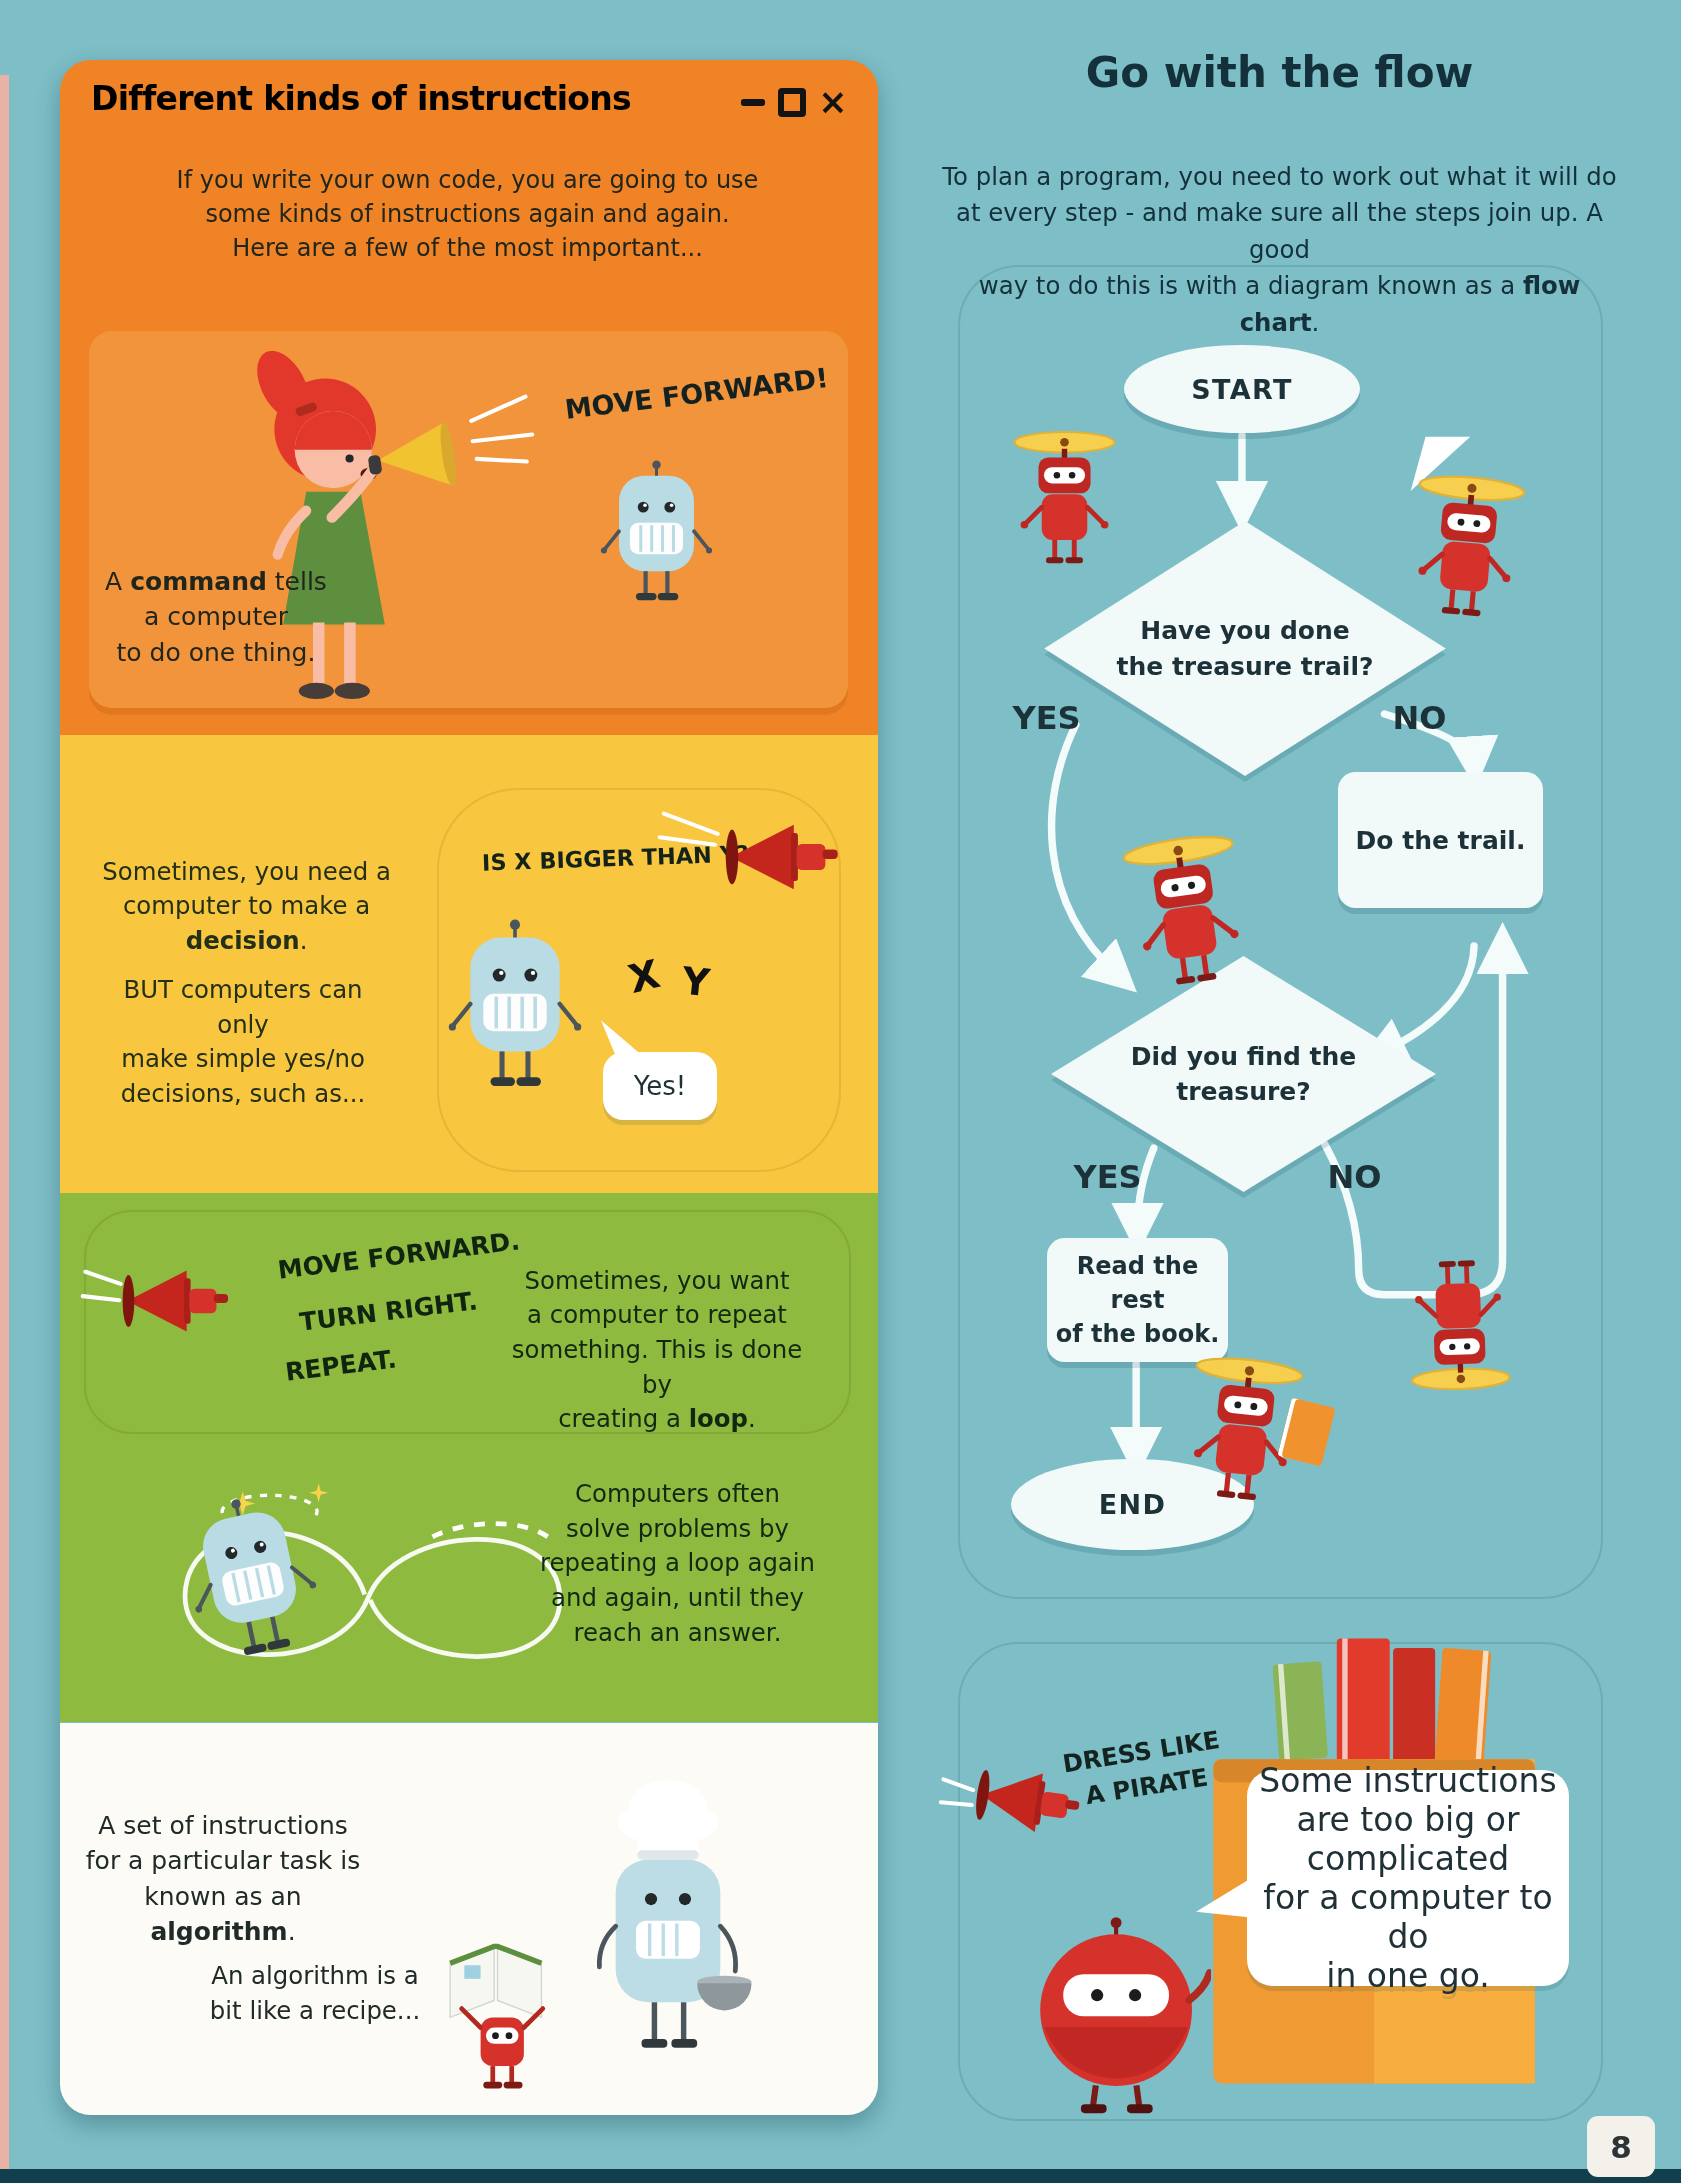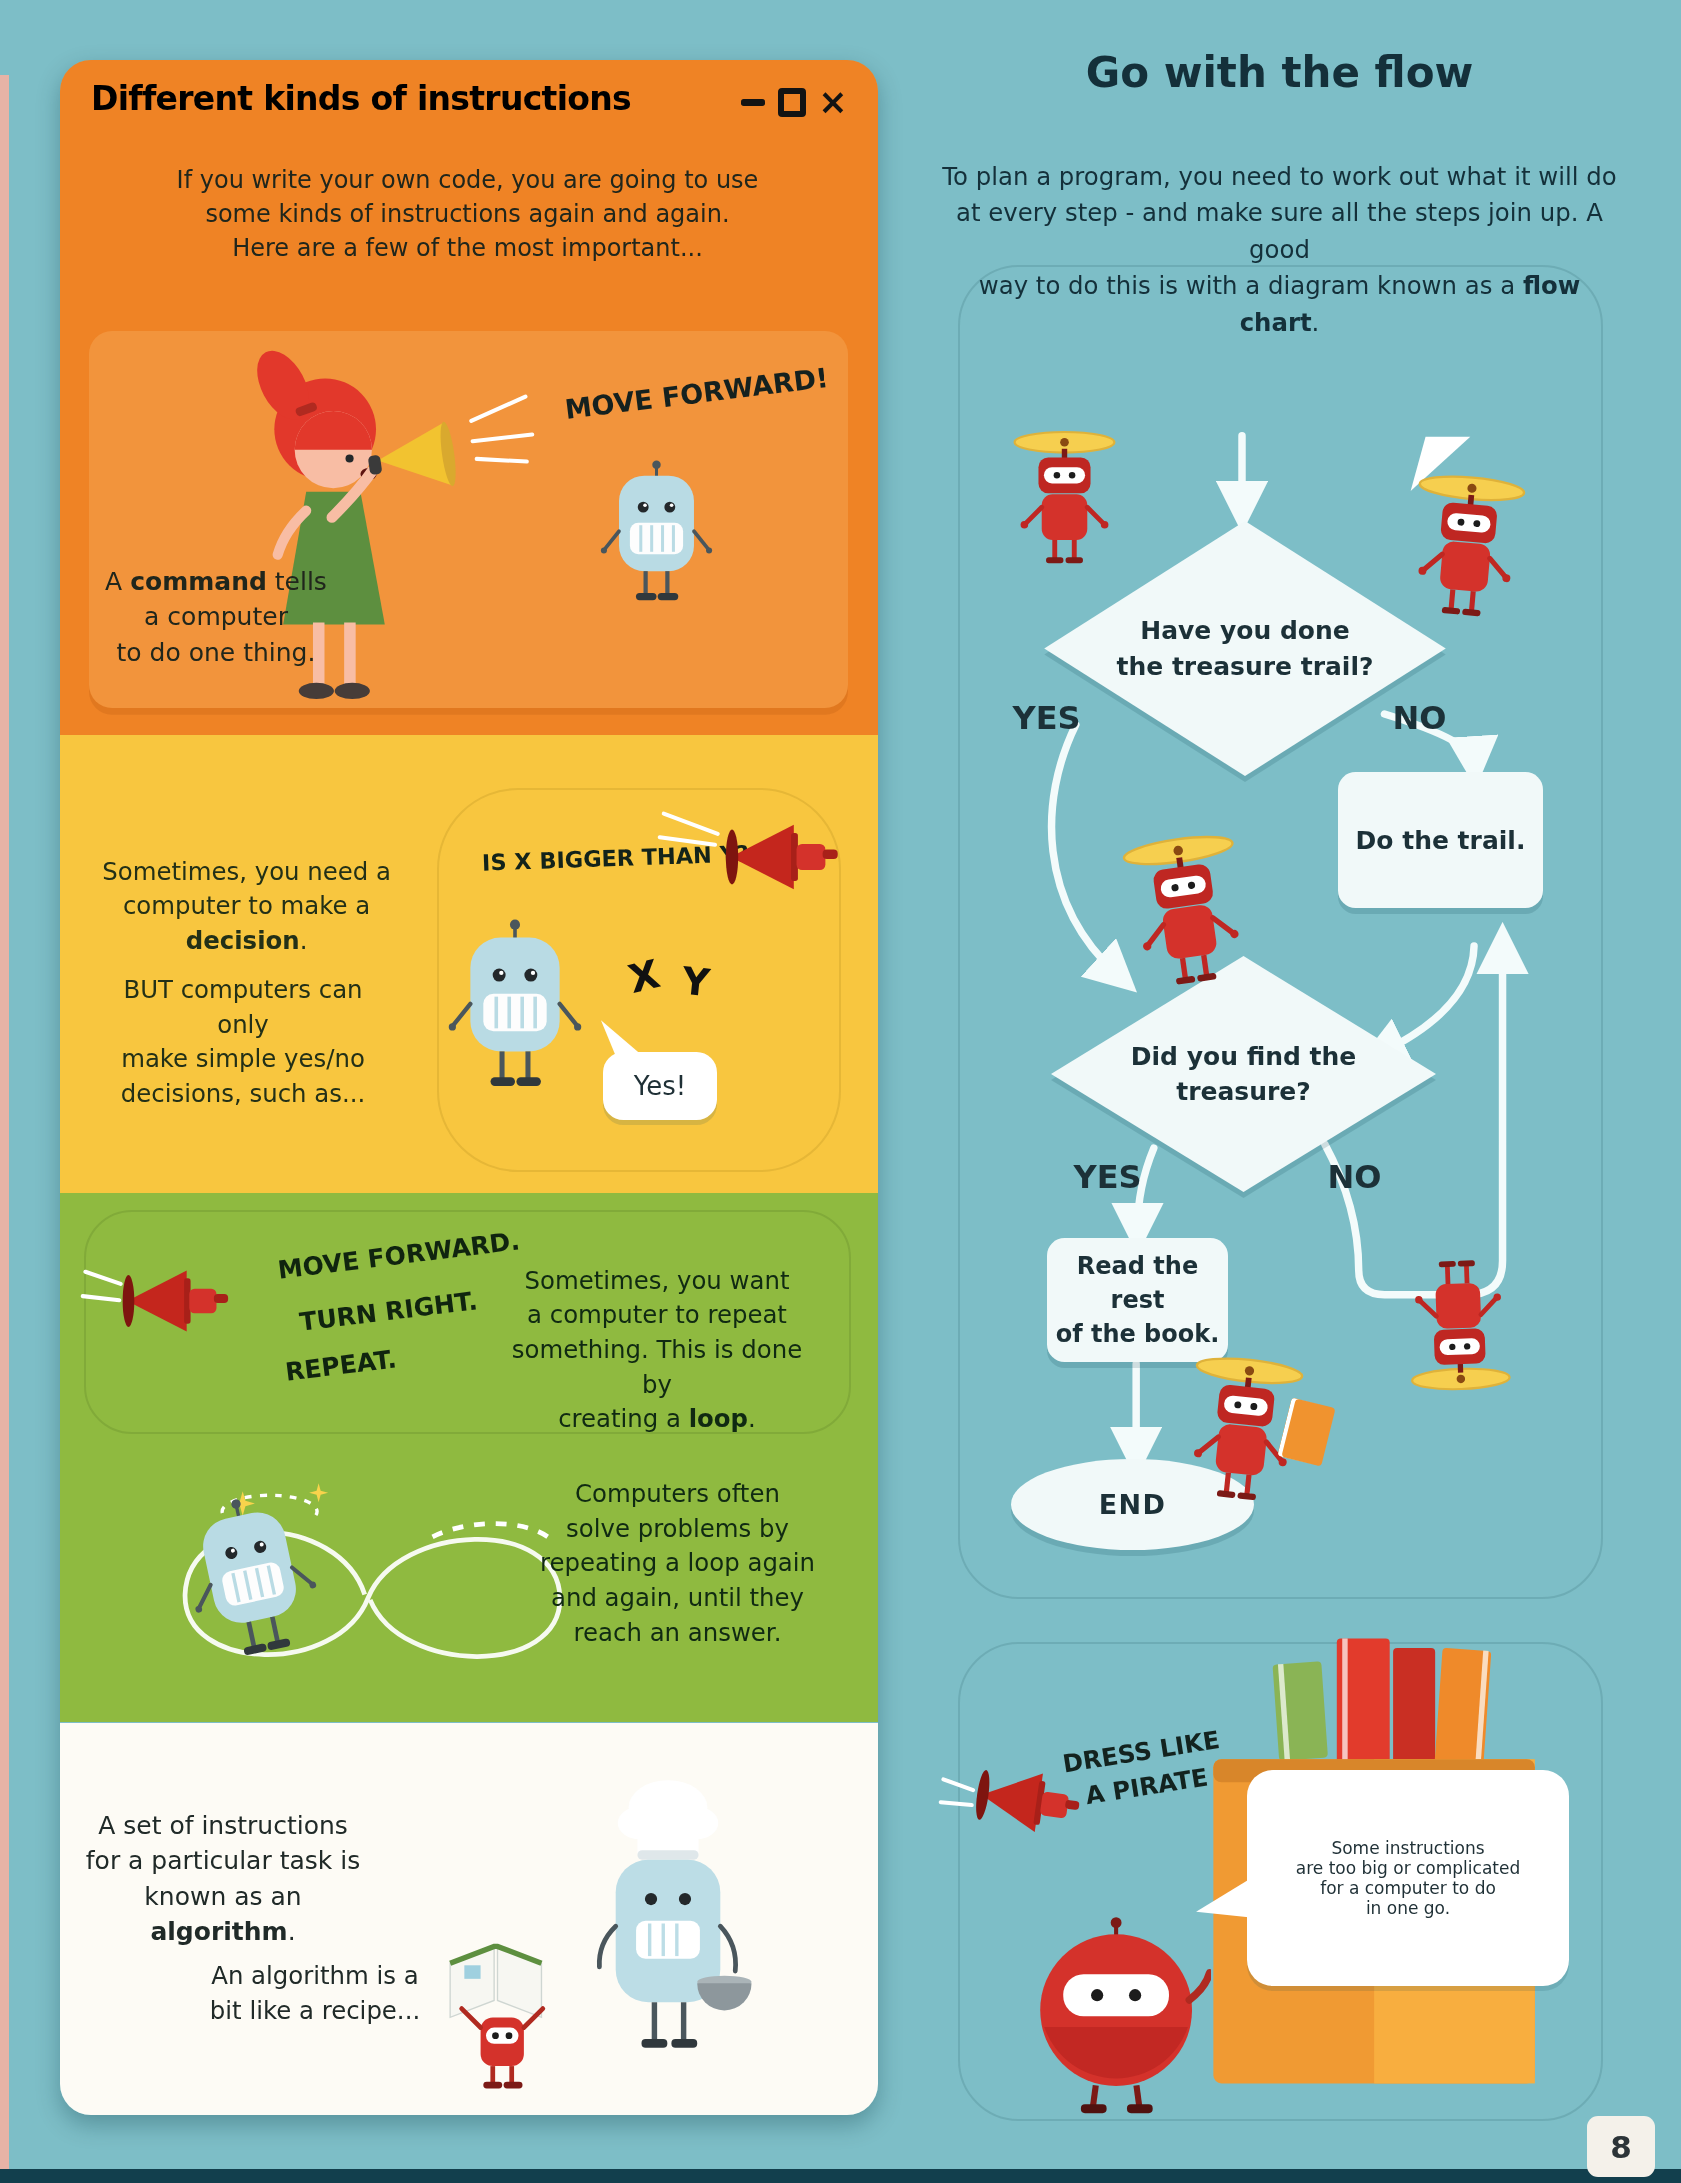--- a/index.html
+++ b/index.html
@@ -281,20 +281,21 @@
     <path class="arrow" marker-end="url(#ah)" d="M772,1014 C770,1090 700,1140 634,1172"></path>
     <path class="arrow" marker-end="url(#ah)" d="M300,1312 Q276,1370 276,1430"></path>
     <path class="arrow" marker-end="url(#ah)" d="M274,1630 L274,1760"></path>
     <path class="arrow" marker-end="url(#ah)" d="M552,1306 C592,1380 602,1440 602,1492 Q602,1528 640,1528 L762,1528 Q814,1528 814,1478 L814,1018"></path>
   </svg>
 
   <svg class="abs" style="left:1405px;top:434px;width:75px;height:61px" viewBox="0 0 110 90">
     <polygon points="30,4 96,4 8,84" fill="#ffffff"></polygon>
   </svg>
 
+  <div class="abs node oval" style="left:1124px;top:345px;width:236px;height:88px;font-size:27px;letter-spacing:1.4px">START</div>
 
   <div class="abs" style="left:1044px;top:521px;width:402px;height:255px;filter:drop-shadow(0 6.8px 0 rgba(13,70,82,.16))">
     <svg width="402" height="255" viewBox="0 0 592 376">
         <polygon points="296,0 592,188 296,376 0,188" fill="#f1f9f9"></polygon>
       </svg>
     <div class="abs node t" style="left:0;top:0;width:402px;height:255px;font-size:25px;filter:none">Have you done
 the treasure trail?</div>
   </div>
   <div class="abs flowlabel" style="left:999px;top:699px;width:95px">YES</div>
   <div class="abs flowlabel" style="left:1372px;top:699px;width:95px">NO</div>
@@ -356,21 +357,21 @@
   </svg>
   <svg class="abs" style="left:976px;top:1766px;width:107px;height:71px;transform:rotate(8deg)" viewBox="0 0 158 104" width="107" height="71">
       <use href="#mega"></use>
     </svg>
   <div class="abs t center" style="left:1056px;top:1735px;width:176px;font-size:24.4px;font-weight:700;color:#13231f;transform:rotate(-9deg)">DRESS LIKE
 A PIRATE</div>
 
   <svg class="abs" style="left:1192px;top:1860px;width:75px;height:75px" viewBox="0 0 110 110">
     <polygon points="104,16 104,86 6,76" fill="#ffffff"></polygon>
   </svg>
-  <div class="abs bubble" style="left:1247px;top:1770px;width:322px;height:216px;font-size:17px;font-weight:500">Some instructions
+  <div class="abs bubble" style="left:1247px;top:1770px;width:322px;height:216px;font-size:33px;font-weight:500">Some instructions
 are too big or complicated
 for a computer to do
 in one go.</div>
 
   <svg class="abs" style="left:1028px;top:1898px;width:183px;height:231px" viewBox="0 0 270 340">
     <line x1="130" y1="40" x2="130" y2="58" stroke="#7c1a16" stroke-width="6"></line>
     <circle cx="130" cy="36" r="8" fill="#7c1a16"></circle>
     <circle cx="130" cy="165" r="112" fill="#d4322b"></circle>
     <path d="M24,190 a112 112 0 0 0 212 0 Z" fill="#c22823"></path>
     <rect x="52" y="112" width="156" height="62" rx="30" fill="#ffffff"></rect>

